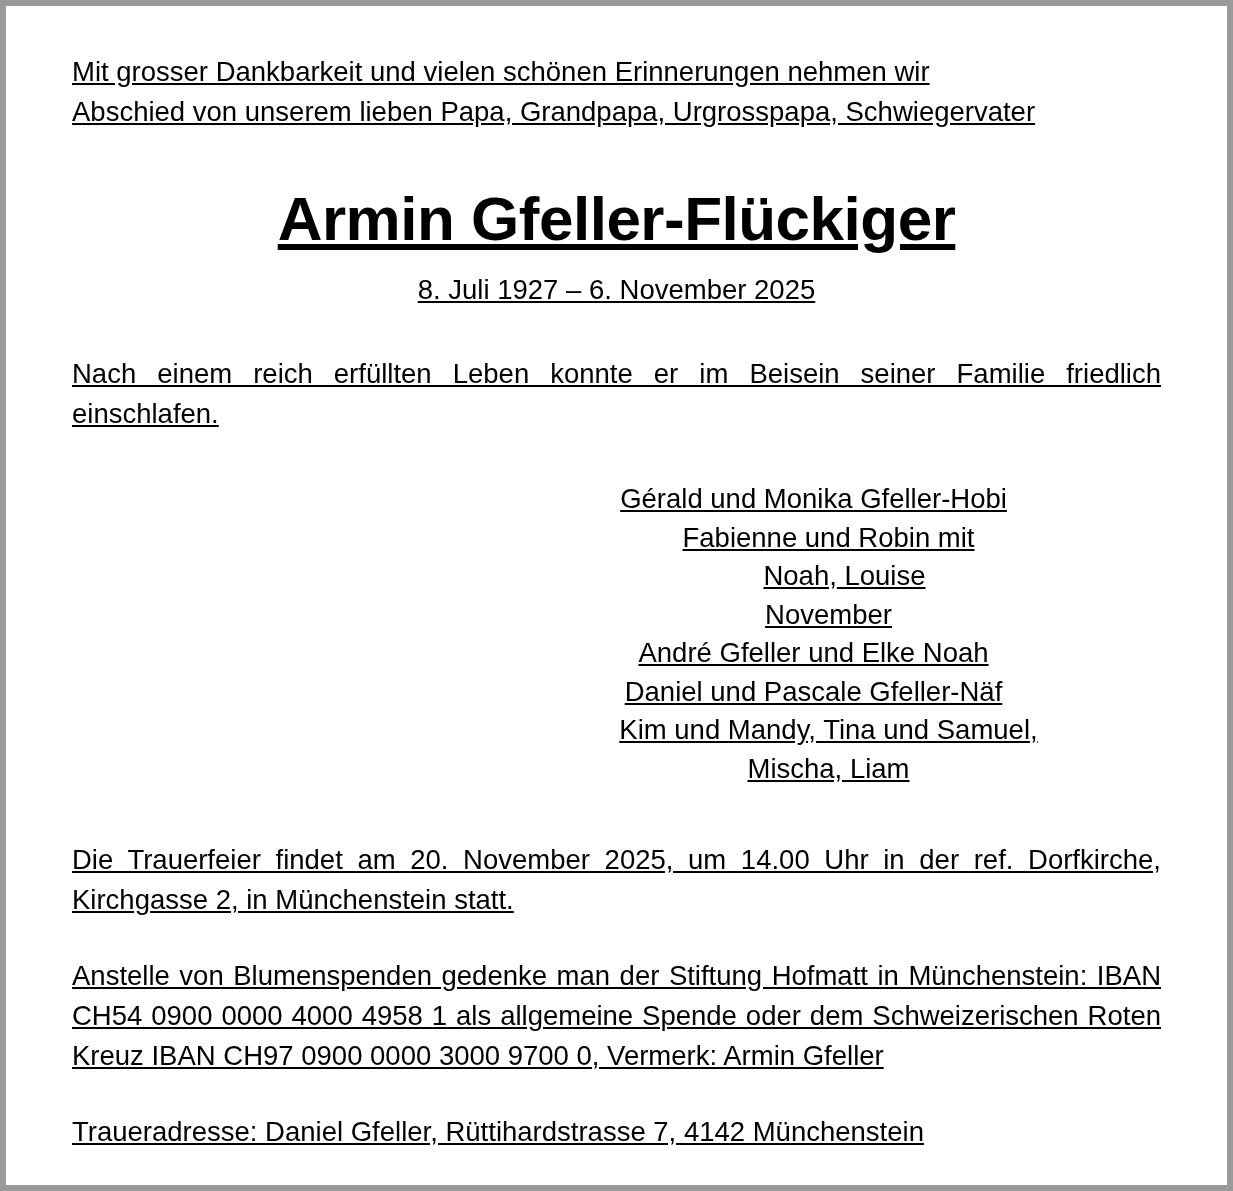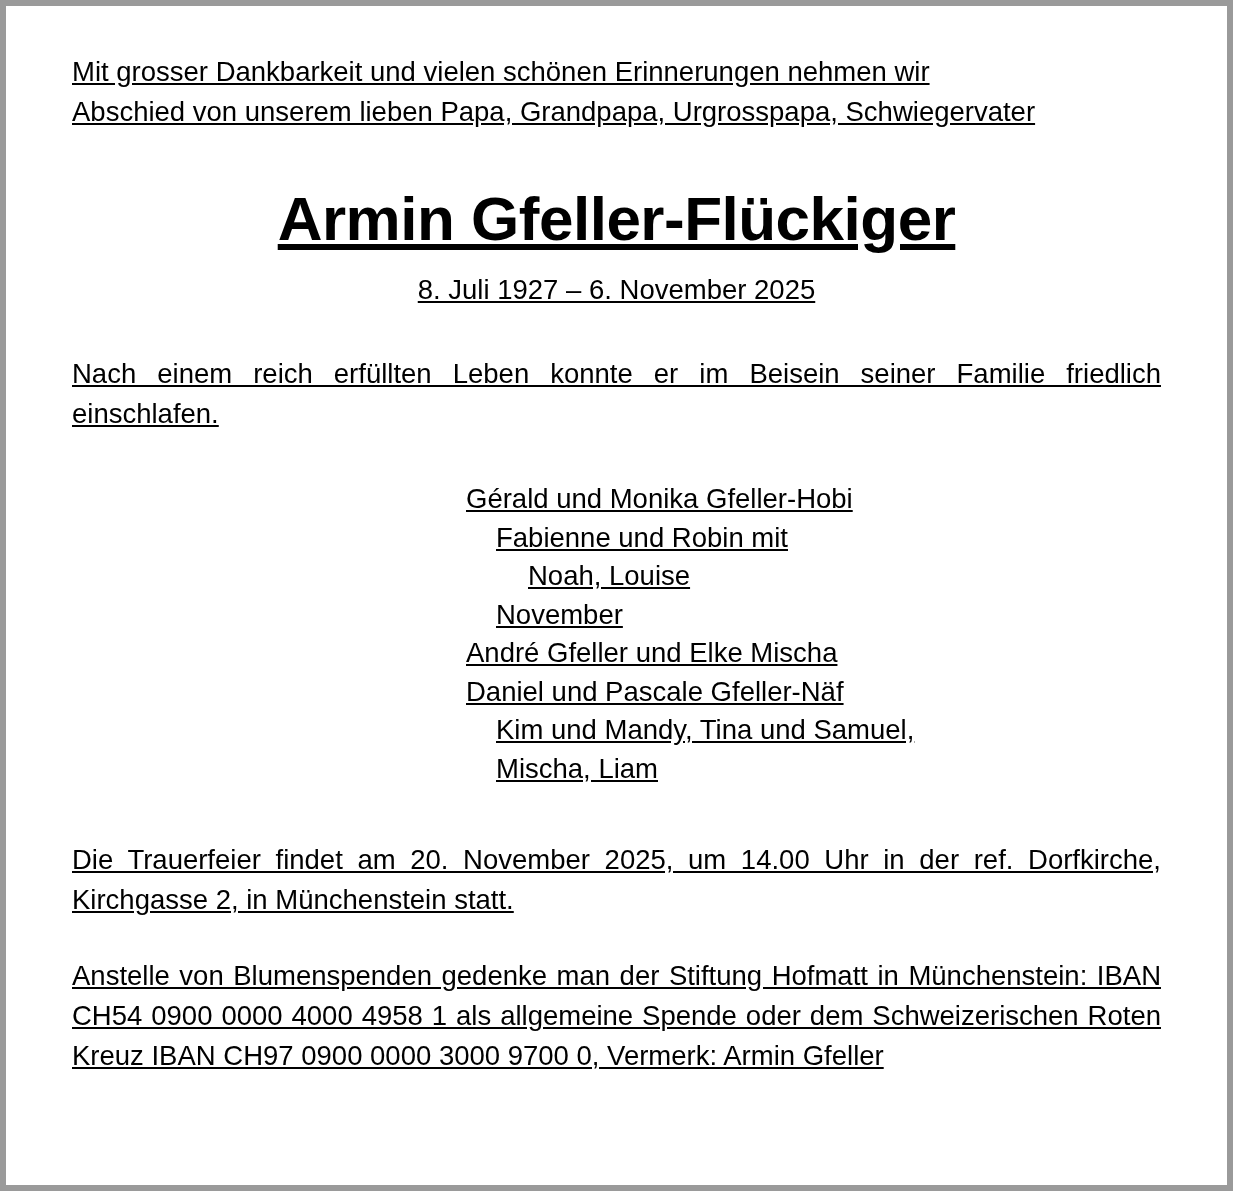--- a/index.html
+++ b/index.html
@@ -54,21 +54,21 @@
     text-align: justify;
     text-justify: inter-word;
     margin: 48px 0 0 0;
   }
   .family {
     margin: 46px 0 0 0;
     padding: 0;
     list-style: none;
     font-size: 27.5px;
     line-height: 38.5px;
-    text-align: left;
+    text-align: center;
     padding-left: 394px;
   }
   .family li {
     white-space: nowrap;
   }
   .family li.ind1 { padding-left: 30px; }
   .family li.ind2 { padding-left: 62px; }
   .family li.ind0 { padding-left: 0px; }
   .block-gap {
     margin-top: 52px;
@@ -98,25 +98,26 @@
 
     <p class="dates">8. Juli 1927 – 6. November 2025</p>
 
     <p class="para">Nach einem reich erfüllten Leben konnte er im Beisein seiner Familie friedlich einschlafen.</p>
 
     <ul class="family">
       <li class="ind0">Gérald und Monika Gfeller-Hobi</li>
       <li class="ind1">Fabienne und Robin mit</li>
       <li class="ind2">Noah, Louise</li>
       <li class="ind1">November</li>
-      <li class="ind0">André Gfeller und Elke Mischa</li>
+      <li class="ind0">André Gfeller und Elke Noah</li>
       <li class="ind0">Daniel und Pascale Gfeller-Näf</li>
       <li class="ind1">Kim und Mandy, Tina und Samuel,</li>
       <li class="ind1">Mischa, Liam</li>
     </ul>
 
     <p class="para block-gap">Die Trauerfeier findet am 20. November 2025, um 14.00 Uhr in der ref. Dorfkirche, Kirchgasse 2, in Münchenstein statt.</p>
 
     <p class="para tight">Anstelle von Blumenspenden gedenke man der Stiftung Hofmatt in Münchenstein: IBAN CH54 0900 0000 4000 4958 1 als allgemeine Spende oder dem Schweizerischen Roten Kreuz IBAN CH97 0900 0000 3000 9700 0, Vermerk: Armin Gfeller</p>
 
+    <p class="addr">Traueradresse: Daniel Gfeller, Rüttihardstrasse 7, 4142 Münchenstein</p>
 
   </div>
 </div>
 
 </body></html>

